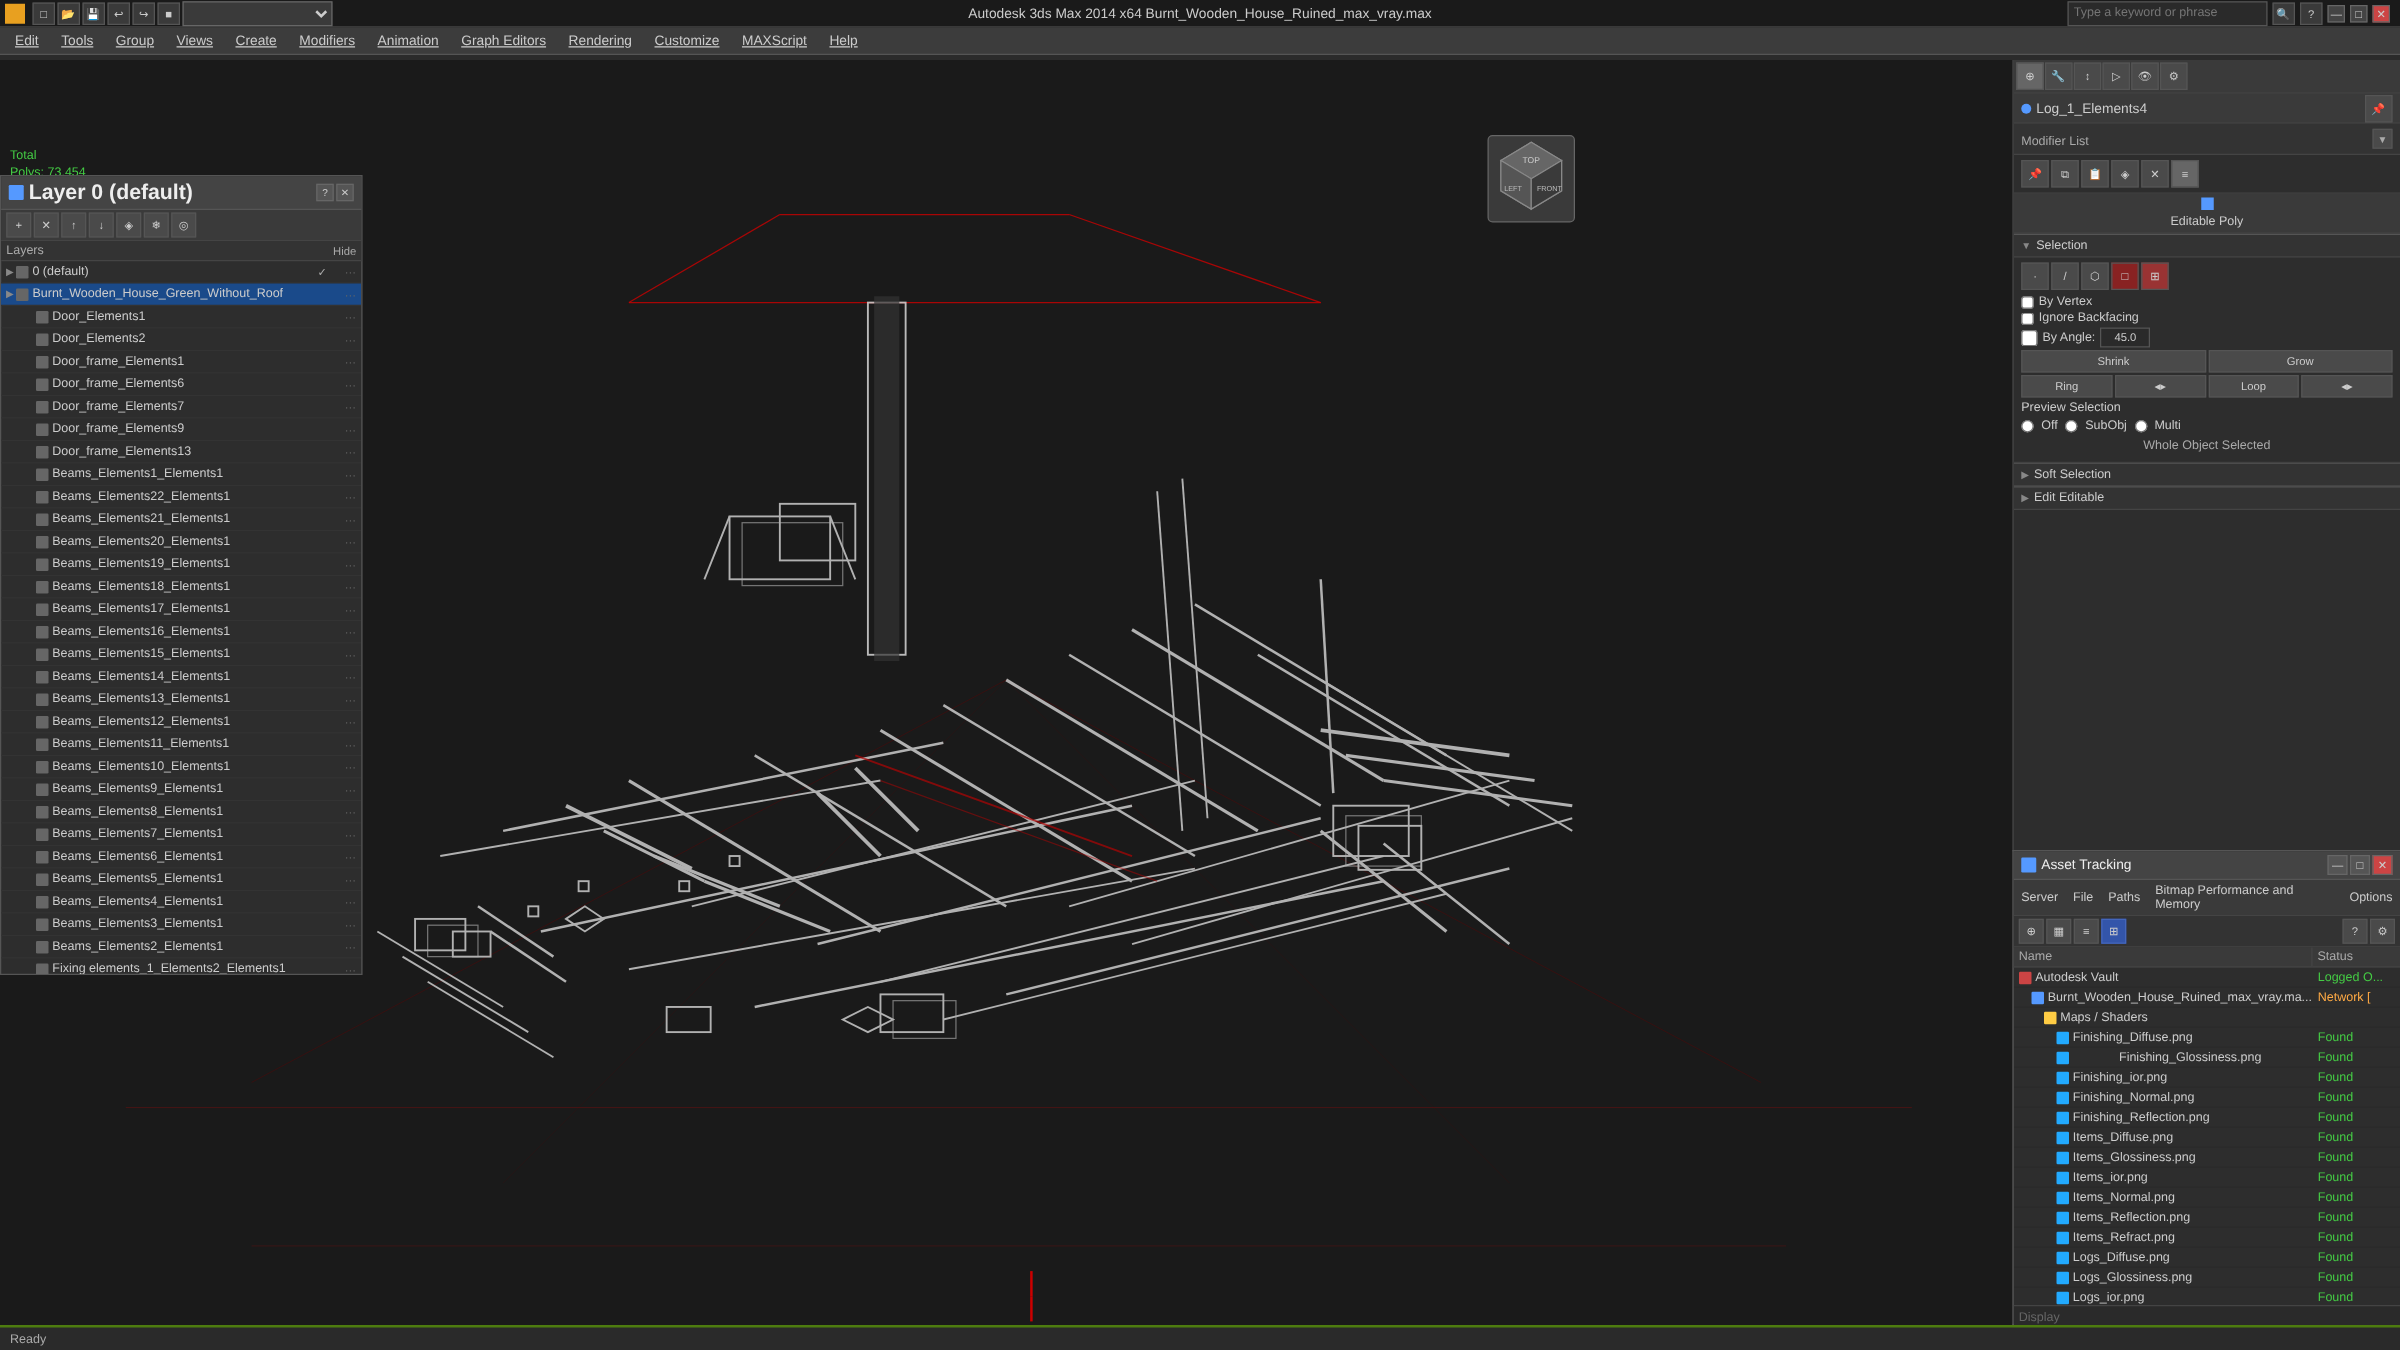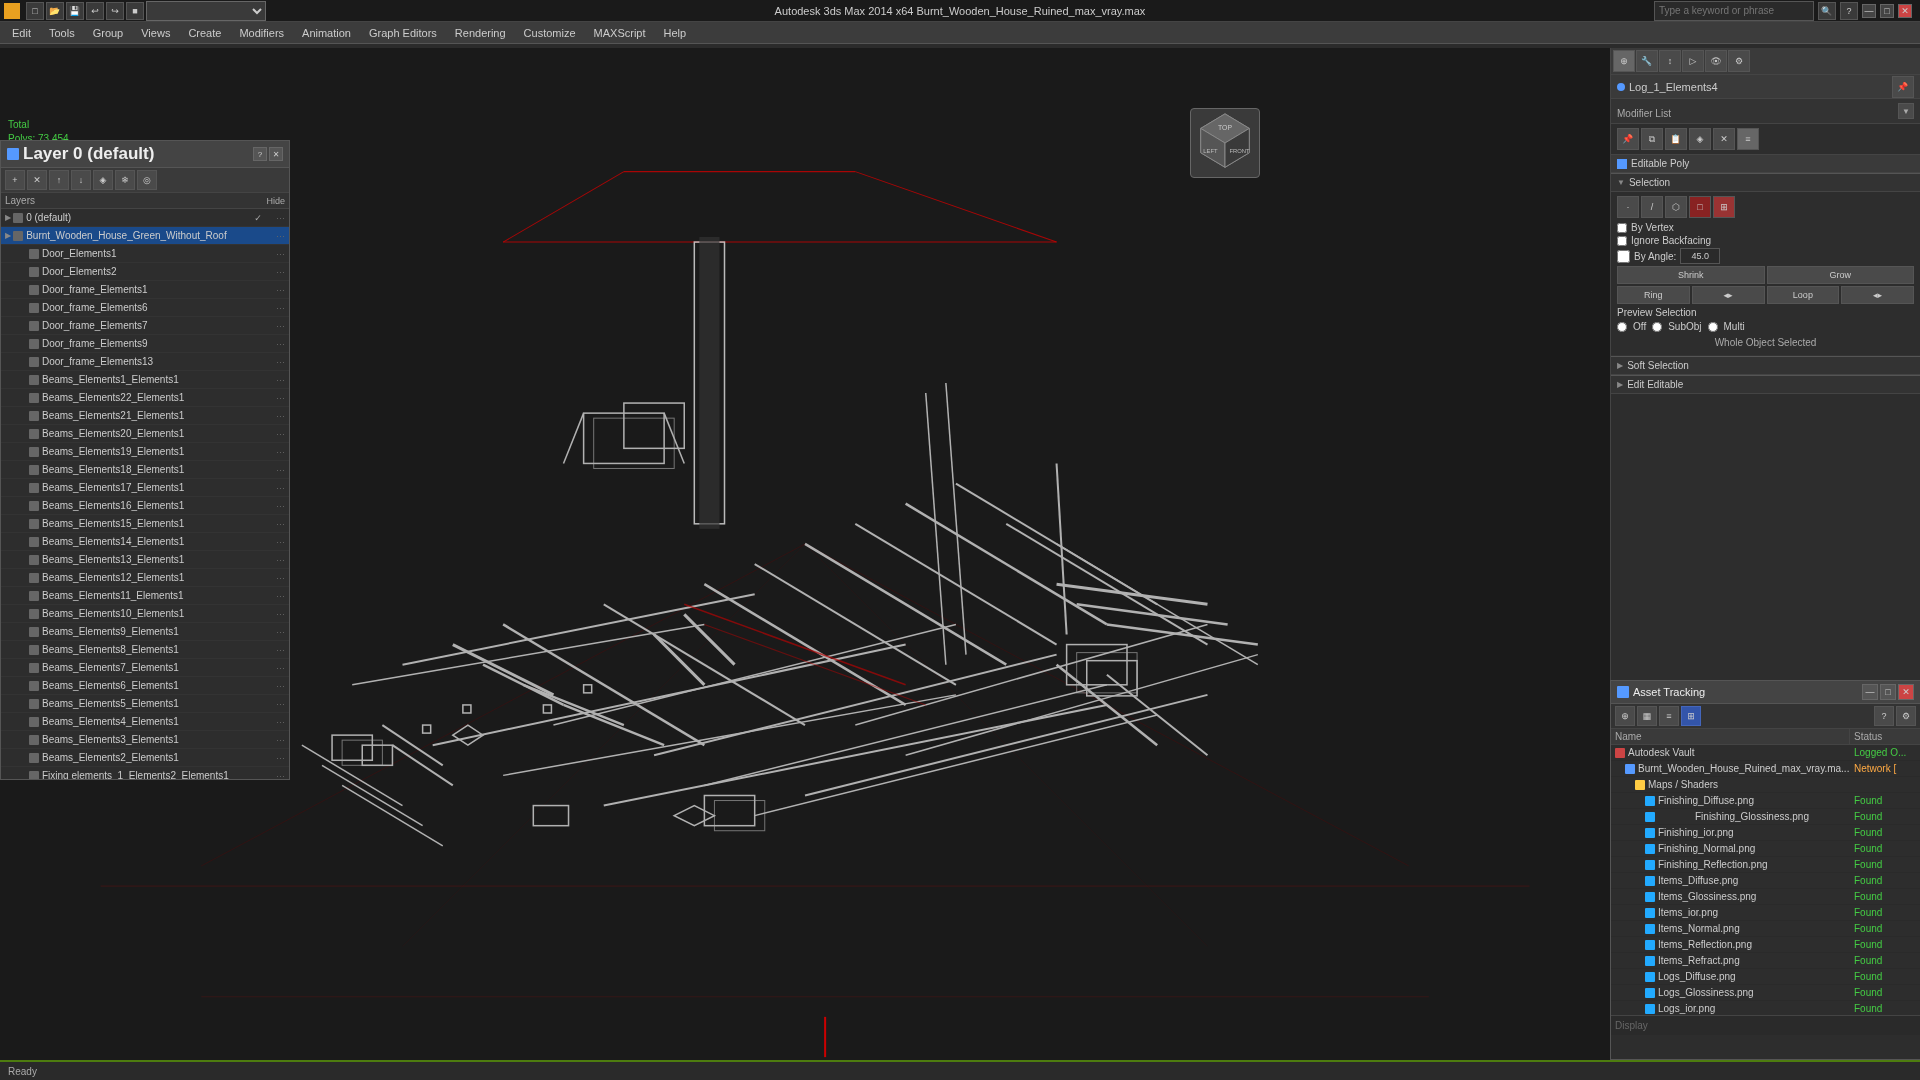--- a/index.html
+++ b/index.html
@@ -9,21 +9,21 @@
     #title-bar { width: 100%; height: 22px; background: #1a1a1a; display: flex; align-items: center; justify-content: space-between; border-bottom: 1px solid #444; }
     #title-bar-left { display: flex; align-items: center; gap: 2px; padding-left: 4px; }
     #title-bar-center { font-size: 11px; color: #cccccc; position: absolute; left: 50%; transform: translateX(-50%); }
     #title-bar-right { display: flex; align-items: center; gap: 4px; padding-right: 8px; }
     .title-btn { width: 14px; height: 14px; background: #444; border: 1px solid #666; cursor: pointer; font-size: 9px; display: flex; align-items: center; justify-content: center; color: #ccc; }
     .title-btn.close { background: #cc4444; }
     #app-icon { width: 16px; height: 16px; background: #e8a020; margin-right: 4px; }
     .toolbar-icon-sm { width: 18px; height: 18px; background: #3a3a3a; border: 1px solid #555; display: flex; align-items: center; justify-content: center; font-size: 9px; color: #ccc; cursor: pointer; }
 
     
-    #menu-bar { width: 100%; height: 22px; background: #3c3c3c; display: flex; align-items: center; border-bottom: 1px solid #555; padding-left: 4px; gap: 2px; }
+    #menu-bar { width: 100%; height: 22px; background: #3c3c3c; display: flex; align-items: center; border-bottom: 1px solid #555; padding-left: 4px; gap: 2px; text-decoration: underline; }
     .menu-item { padding: 2px 8px; font-size: 11px; color: #cccccc; cursor: pointer; height: 100%; display: flex; align-items: center; }
     #workspace-select { height: 20px; background: #3a3a3a; border: 1px solid #666; color: #ccc; font-size: 10px; padding: 0 4px; min-width: 120px; }
     #search-box { height: 20px; background: #2a2a2a; border: 1px solid #555; color: #ccc; font-size: 10px; padding: 0 4px; width: 160px; margin-left: auto; }
 
     
     #stats-panel { position: absolute; top: 70px; left: 8px; font-size: 10px; color: #44cc44; line-height: 1.4; z-index: 10; }
 
     
     #viewport { position: absolute; top: 48px; left: 0; right: 310px; bottom: 20px; background: #1a1a1a; overflow: hidden; }
     #viewport-label { position: absolute; top: 4px; left: 4px; color: #aaa; font-size: 10px; }
@@ -33,21 +33,21 @@
     #nav-cube-inner { width: 70px; height: 70px; background: #3a3a3a; border: 1px solid #666; border-radius: 4px; display: flex; align-items: center; justify-content: center; }
 
     
     #status-bar { position: absolute; bottom: 0; left: 0; right: 0; height: 20px; background: #2a2a2a; border-top: 2px solid #4d7c0f; display: flex; align-items: center; padding: 0 8px; font-size: 10px; color: #aaa; }
 
     
     #right-panel { position: absolute; top: 48px; right: 0; width: 310px; bottom: 0; background: #2d2d2d; border-left: 1px solid #444; overflow-y: auto; }
     #modifier-header { height: 24px; background: #3a3a3a; display: flex; align-items: center; padding: 0 6px; border-bottom: 1px solid #444; gap: 4px; }
     #modifier-name { font-size: 11px; color: #ccc; flex: 1; }
     #modifier-list-header { padding: 4px 6px; font-size: 10px; color: #aaa; background: #333; border-bottom: 1px solid #444; display: flex; align-items: flex-end; }
-    #editable-poly-row { padding: 3px 6px; background: #3a3a3a; border-bottom: 1px solid #444; font-size: 10px; color: #ccc; display: flex; align-items: center; gap: 4px; }
+    #editable-poly-row { padding: 3px 6px; background: #3a3a3a; border-bottom: 1px solid #444; font-size: 10px; color: #ccc; display: flex; align-items: center; gap: 4px; flex-direction: column; }
     #modifier-icons { display: flex; gap: 2px; padding: 4px 6px; border-bottom: 1px solid #444; }
     .mod-icon { width: 22px; height: 22px; background: #4a4a4a; border: 1px solid #555; display: flex; align-items: center; justify-content: center; font-size: 9px; color: #ccc; cursor: pointer; }
     .mod-icon.active { background: #666; }
 
     
     .section-header { background: #333; padding: 3px 6px; font-size: 10px; color: #ccc; border-bottom: 1px solid #444; border-top: 1px solid #555; display: flex; align-items: center; gap: 4px; cursor: pointer; }
     .section-arrow { color: #888; font-size: 8px; }
     .section-content { padding: 4px 6px; border-bottom: 1px solid #333; }
     .sel-icons { display: flex; gap: 2px; margin-bottom: 4px; }
     .sel-icon { width: 22px; height: 22px; background: #4a4a4a; border: 1px solid #555; display: flex; align-items: center; justify-content: center; font-size: 9px; color: #ccc; cursor: pointer; }
@@ -636,20 +636,27 @@
     <div id="asset-title-text">
       <div id="asset-icon"></div>
       <span>Asset Tracking</span>
     </div>
     <div id="asset-title-btns">
       <div class="asset-title-btn">—</div>
       <div class="asset-title-btn">□</div>
       <div class="asset-title-btn close">✕</div>
     </div>
   </div>
+  <div id="asset-menu">
+    <span class="asset-menu-item">Server</span>
+    <span class="asset-menu-item">File</span>
+    <span class="asset-menu-item">Paths</span>
+    <span class="asset-menu-item">Bitmap Performance and Memory</span>
+    <span class="asset-menu-item">Options</span>
+  </div>
   <div id="asset-toolbar">
     <div style="display:flex;gap:2px;">
       <div class="asset-tb-btn">⊕</div>
       <div class="asset-tb-btn">▦</div>
       <div class="asset-tb-btn">≡</div>
       <div class="asset-tb-btn active">⊞</div>
     </div>
     <div style="display:flex;gap:2px;">
       <div class="asset-tb-btn">?</div>
       <div class="asset-tb-btn">⚙</div>

